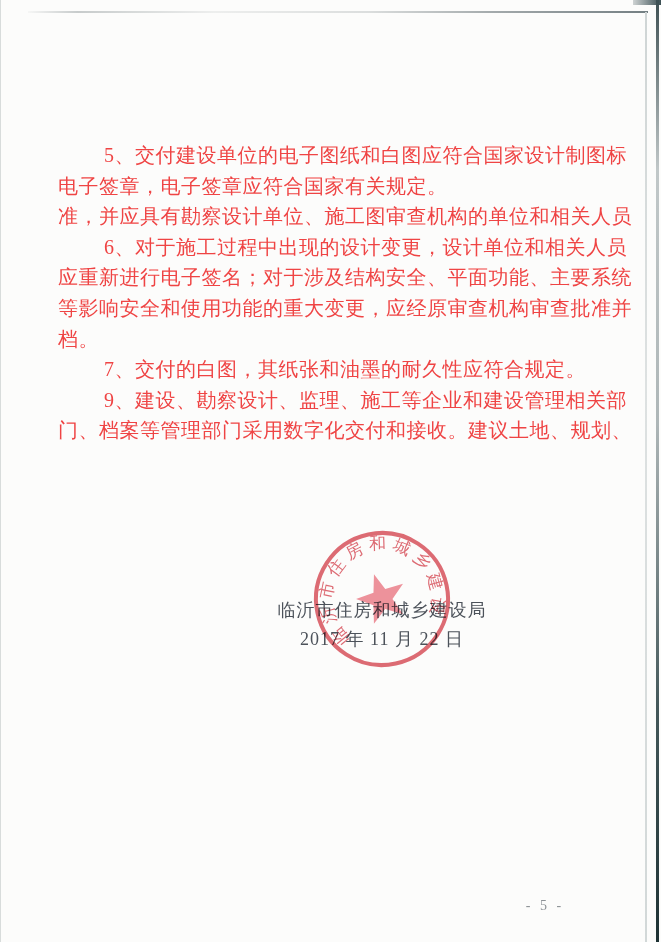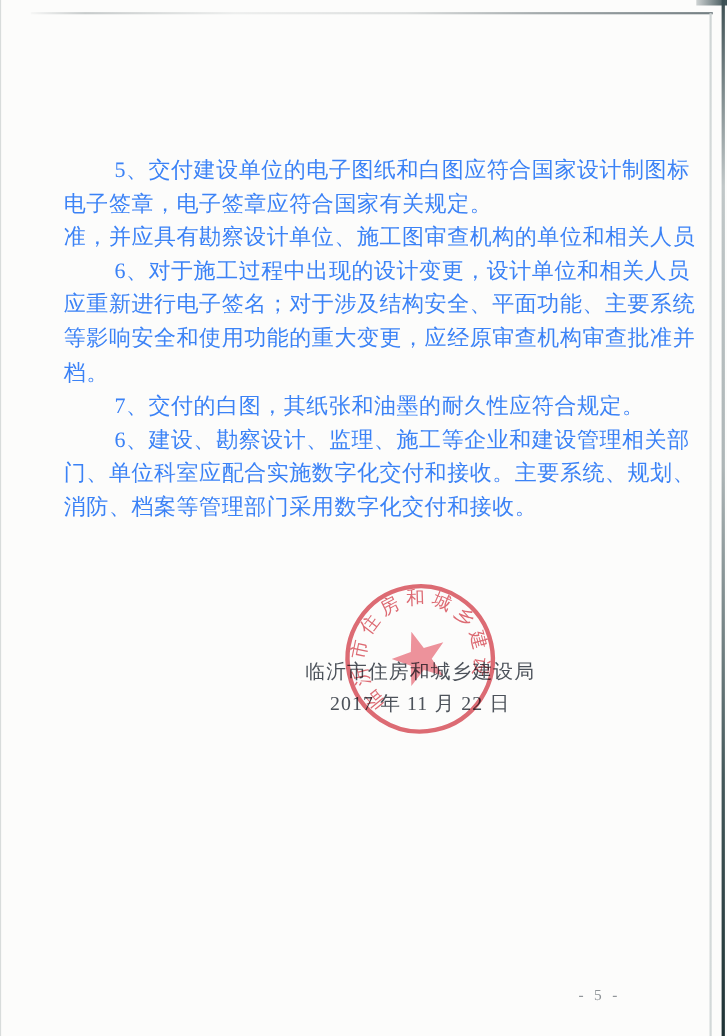--- a/index.html
+++ b/index.html
@@ -49,21 +49,21 @@
   .page-left-edge {
     position: absolute;
     left: 0; top: 0; bottom: 0; width: 1px;
     background: rgba(150,160,160,0.35);
   }
 
   
   .body-text {
     position: absolute;
     left: 58px; top: 140px; width: 540px;
-    color: #3b82f6;
+    color: #ef4444;
     font-size: 20px;
     line-height: 30.6px;
     letter-spacing: 0.5px;
   }
   .line {
     height: 30.6px;
     text-align: justify;
     text-align-last: justify;
     white-space: nowrap;
   }
@@ -125,23 +125,22 @@
     <div class="line plast">电子签章，电子签章应符合国家有关规定。</div>
     <div class="line">准，并应具有勘察设计单位、施工图审查机构的单位和相关人员</div>
 
     <div class="line indent">6、对于施工过程中出现的设计变更，设计单位和相关人员</div>
     <div class="line">应重新进行电子签名；对于涉及结构安全、平面功能、主要系统</div>
     <div class="line">等影响安全和使用功能的重大变更，应经原审查机构审查批准并</div>
     <div class="line plast">档。</div>
 
     <div class="line indent plast">7、交付的白图，其纸张和油墨的耐久性应符合规定。</div>
 
-    <div class="line indent">6、建设、勘察设计、监理、施工等企业和建设管理相关部</div>
-    <div class="line">门、单位科室应配合实施数字化交付和接收。主要系统、规划、</div>
-    <div class="line plast">消防、档案等管理部门采用数字化交付和接收。</div>
+    <div class="line indent">9、建设、勘察设计、监理、施工等企业和建设管理相关部</div>
+    <div class="line">门、档案等管理部门采用数字化交付和接收。建议土地、规划、</div>
   </div>
 
   <div class="signature-org">临沂市住房和城乡建设局</div>
   <div class="signature-date">2017 年 11 月 22 日</div>
 
   <div class="seal">
     <svg viewBox="-80 -80 160 160">
       <g transform="rotate(-12)">
         <circle cx="0" cy="0" r="66" fill="none" stroke="#dd5f69" stroke-width="4"></circle>
         <polygon transform="rotate(-6)" points="0,-26 6.2,-8.5 24.7,-8 10,3.2 15.3,21 0,10.5 -15.3,21 -10,3.2 -24.7,-8 -6.2,-8.5" fill="#ef8b96"></polygon>

